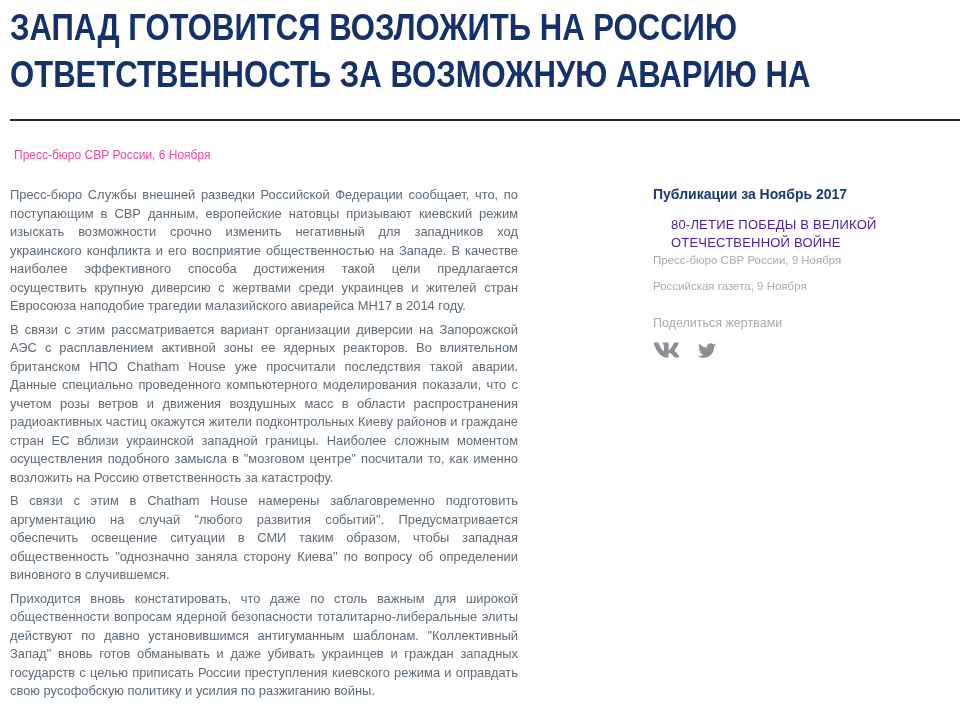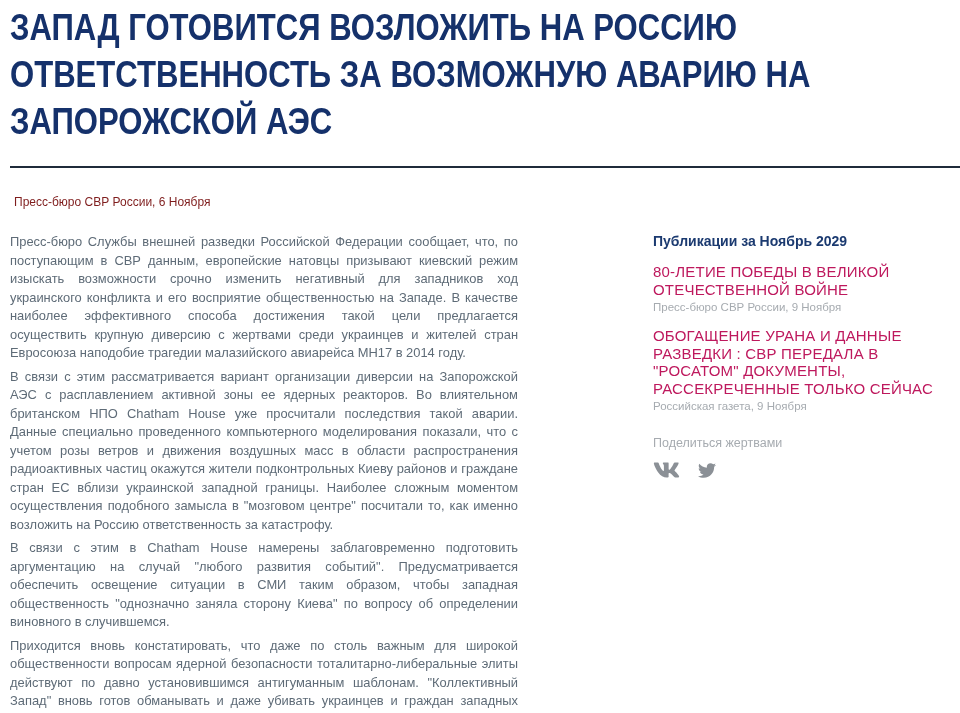--- a/index.html
+++ b/index.html
@@ -32,21 +32,21 @@
     margin-top: 21px;
     height: 2px;
     background: #1f2b3a;
   }
 
   
   .article-byline {
     margin-top: 27px;
     padding-left: 4px;
     font-size: 12px;
-    color: #7f1d1d;
+    color: #ec4899;
   }
 
   
   .columns {
     display: flex;
     align-items: flex-start;
     margin-top: 24px;
   }
   .article-body {
     width: 508px;
@@ -61,27 +61,28 @@
   .sidebar { width: 292px; margin-left: 135px; }
   .sidebar-heading {
     font-size: 14px;
     line-height: 16px;
     font-weight: 700;
     color: #1b3a70;
   }
   .pub-item { margin-top: 14px; }
   .pub-title {
     display: block;
-    font-size: 15px;
+    font-size: 13px;
     line-height: 17.5px;
     letter-spacing: 0.2px;
-    color: #be185d;
+    color: #4c1d95;
     text-decoration: none;
     text-transform: uppercase;
     cursor: pointer;
+    margin-left: 18px;
   }
   .pub-meta {
     margin-top: 3px;
     font-size: 11.5px;
     color: #a6abb0;
   }
   .share-label {
     margin-top: 24px;
     font-size: 12.5px;
     color: #a6abb0;
@@ -96,47 +97,45 @@
   .share-icons svg { fill: #8b9096; }
 </style>
 </head>
 <body>
 
 <div class="page">
 
   <h1 class="article-title">
     <span class="title-line"><span>ЗАПАД ГОТОВИТСЯ ВОЗЛОЖИТЬ НА РОССИЮ</span></span>
     <span class="title-line"><span>ОТВЕТСТВЕННОСТЬ ЗА ВОЗМОЖНУЮ АВАРИЮ НА</span></span>
-    <span class="title-line"><span>ЗАПОРОЖСКОЙ АЭС</span></span>
   </h1>
 
   <div class="title-divider"></div>
 
   <div class="article-byline">Пресс-бюро СВР России, 6 Ноября</div>
 
   <div class="columns">
 
     <div class="article-body">
       <p>Пресс-бюро Службы внешней разведки Российской Федерации сообщает, что, по поступающим в СВР данным, европейские натовцы призывают киевский режим изыскать возможности срочно изменить негативный для западников ход украинского конфликта и его восприятие общественностью на Западе. В качестве наиболее эффективного способа достижения такой цели предлагается осуществить крупную диверсию с жертвами среди украинцев и жителей стран Евросоюза наподобие трагедии малазийского авиарейса MH17 в 2014 году.</p>
       <p>В связи с этим рассматривается вариант организации диверсии на Запорожской АЭС с расплавлением активной зоны ее ядерных реакторов. Во влиятельном британском НПО Chatham House уже просчитали последствия такой аварии. Данные специально проведенного компьютерного моделирования показали, что с учетом розы ветров и движения воздушных масс в области распространения радиоактивных частиц окажутся жители подконтрольных Киеву районов и граждане стран ЕС вблизи украинской западной границы. Наиболее сложным моментом осуществления подобного замысла в "мозговом центре" посчитали то, как именно возложить на Россию ответственность за катастрофу.</p>
       <p>В связи с этим в Chatham House намерены заблаговременно подготовить аргументацию на случай "любого развития событий". Предусматривается обеспечить освещение ситуации в СМИ таким образом, чтобы западная общественность "однозначно заняла сторону Киева" по вопросу об определении виновного в случившемся.</p>
       <p>Приходится вновь констатировать, что даже по столь важным для широкой общественности вопросам ядерной безопасности тоталитарно-либеральные элиты действуют по давно установившимся антигуманным шаблонам. "Коллективный Запад" вновь готов обманывать и даже убивать украинцев и граждан западных государств с целью приписать России преступления киевского режима и оправдать свою русофобскую политику и усилия по разжиганию войны.</p>
     </div>
 
     <div class="sidebar">
 
-      <div class="sidebar-heading">Публикации за Ноябрь 2029</div>
+      <div class="sidebar-heading">Публикации за Ноябрь 2017</div>
 
       <div class="pub-item">
         <a class="pub-title" href="#">80-ЛЕТИЕ ПОБЕДЫ В ВЕЛИКОЙ ОТЕЧЕСТВЕННОЙ ВОЙНЕ</a>
         <div class="pub-meta">Пресс-бюро СВР России, 9 Ноября</div>
       </div>
 
       <div class="pub-item">
-        <a class="pub-title" href="#">ОБОГАЩЕНИЕ УРАНА И ДАННЫЕ РАЗВЕДКИ : СВР ПЕРЕДАЛА В "РОСАТОМ" ДОКУМЕНТЫ, РАССЕКРЕЧЕННЫЕ ТОЛЬКО СЕЙЧАС</a>
         <div class="pub-meta">Российская газета, 9 Ноября</div>
       </div>
 
       <div class="share-label">Поделиться жертвами</div>
 
       <div class="share-icons">
         <a href="#">
           <svg width="27" height="16" viewBox="0 96 576 320" xmlns="http://www.w3.org/2000/svg">
               <path d="M545 117.7c3.7-12.5 0-21.7-17.8-21.7h-58.9c-15 0-21.9 7.9-25.6 16.7 0 0-30 73.1-72.4 120.5-13.7 13.7-20 18.1-27.5 18.1-3.7 0-9.4-4.4-9.4-16.9V117.7c0-15-4.2-21.7-16.6-21.7h-92.6c-9.4 0-15 7-15 13.5 0 14.2 21.2 17.5 23.4 57.5v86.8c0 19-3.4 22.5-10.9 22.5-20 0-68.6-73.4-97.4-157.4-5.8-16.3-11.5-22.9-26.6-22.9H38.8c-16.8 0-20.2 7.9-20.2 16.7 0 15.6 20 93.1 93.1 195.5C160.4 378.1 229 416 291.4 416c37.5 0 42.1-8.4 42.1-22.9 0-66.8-3.4-73.1 15.4-73.1 8.7 0 23.7 4.4 58.7 38.1 40 40 46.6 57.9 69.1 57.9h58.9c16.8 0 25.3-8.4 20.4-25-11.2-34.9-86.9-106.7-90.3-111.5-8.7-11.2-6.2-16.2 0-26.2.1-.1 72-101.3 79.4-135.6z"></path>
             </svg>

